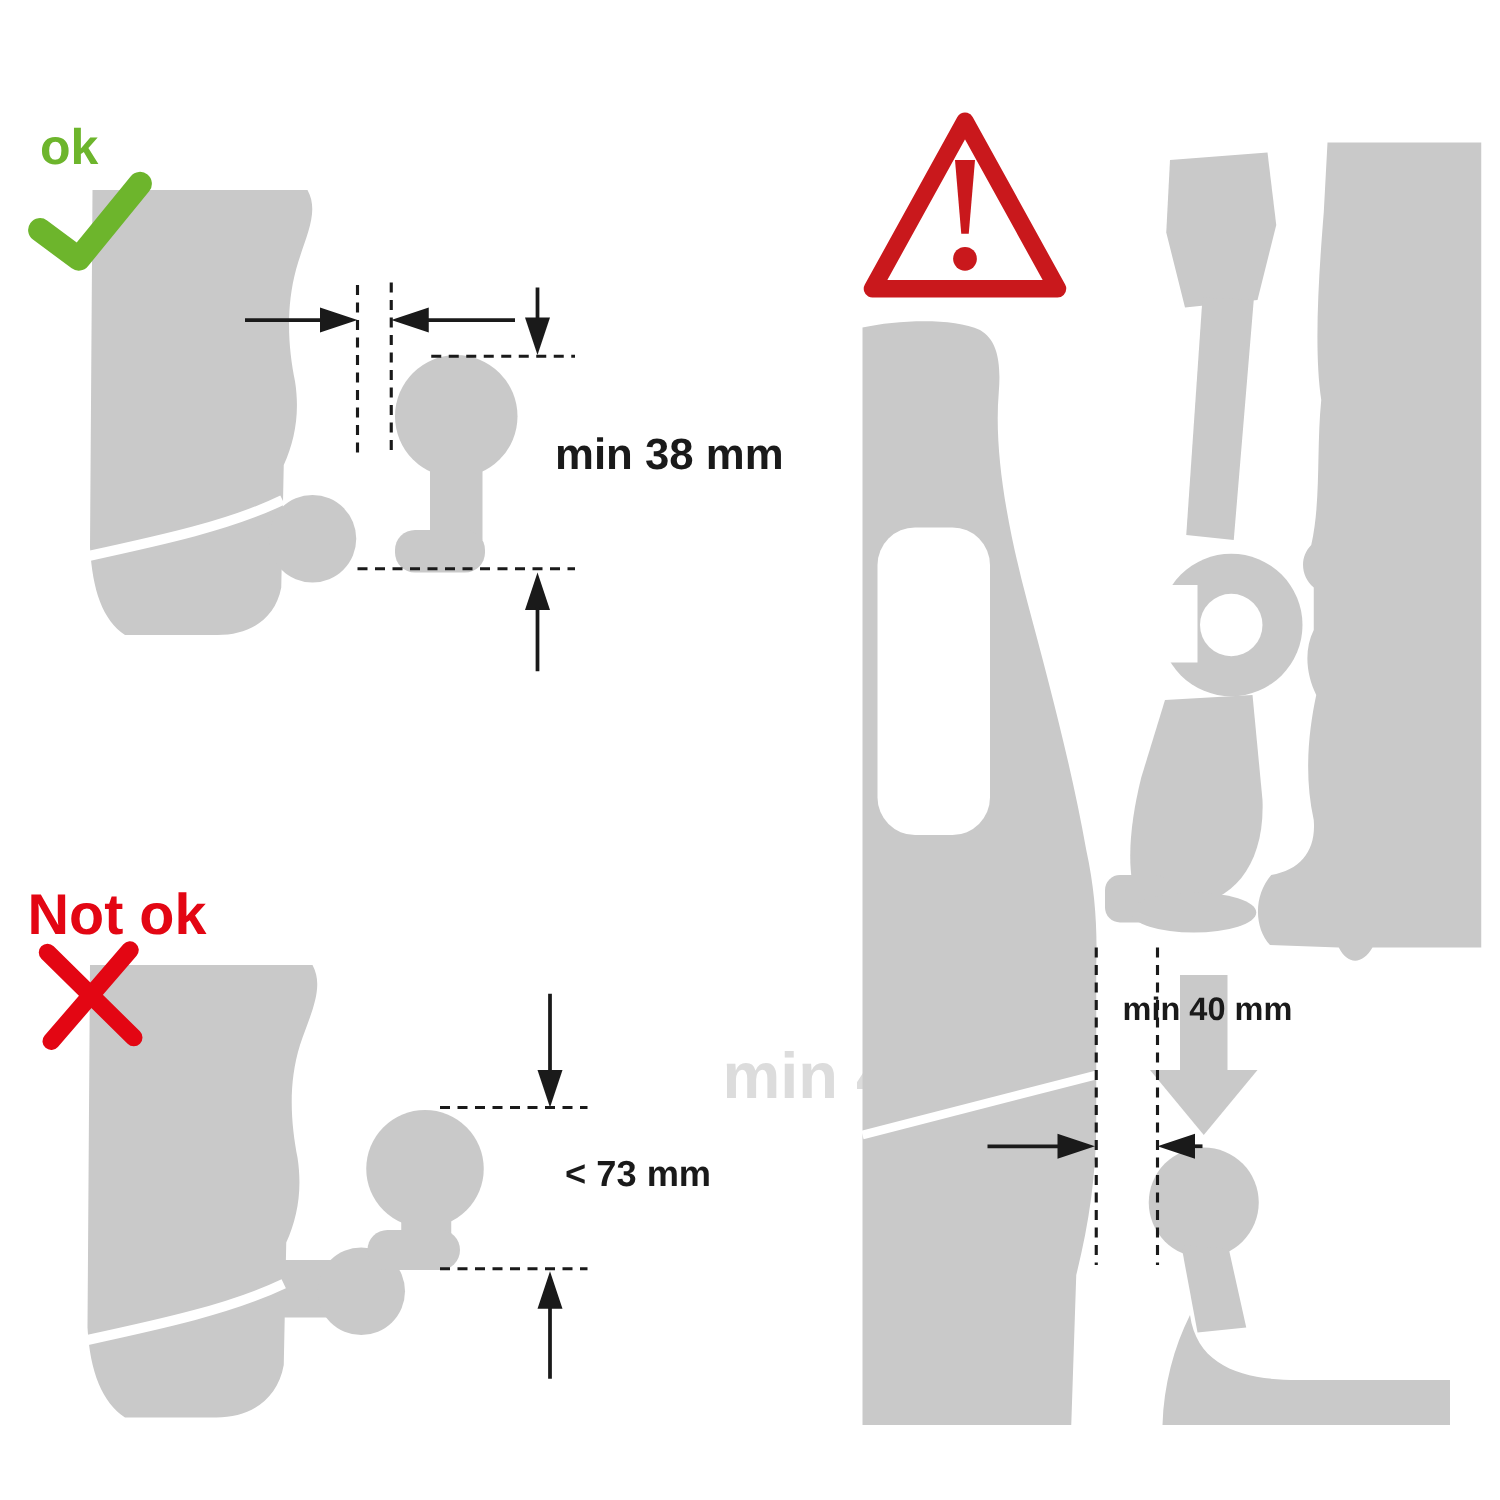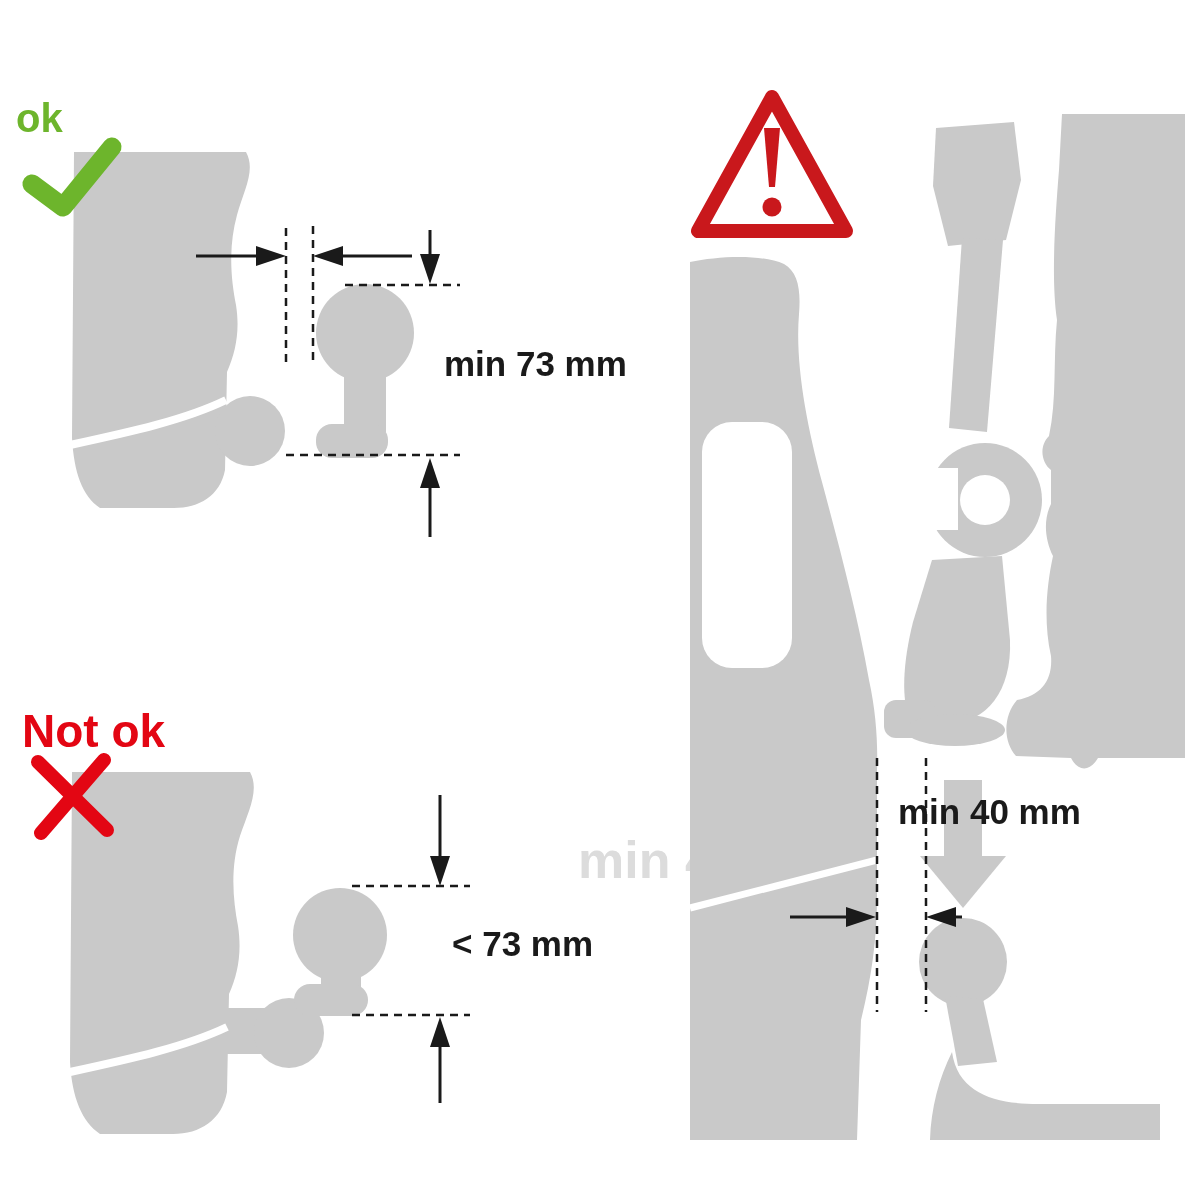--- a/index.html
+++ b/index.html
@@ -123,24 +123,24 @@
       <line class="xmark" x1="104" y1="760" x2="41" y2="833"></line>
     </g>
 
     <g>
       <path class="warn-tri" d="M772,97 L698,231 L846,231 Z"></path>
       <polygon class="warn-fill" points="764,128 780,128 775,187 769,187"></polygon>
       <circle class="warn-fill" cx="772" cy="207" r="9.5"></circle>
     </g>
   </svg>
 
-  <div class="lbl green" style="left:16px;top:98px;font-size:40px;">ok</div>
+  <div class="lbl green" style="left:32px;top:98px;font-size:40px;">ok</div>
 
 
-  <div class="lbl" style="left:444px;top:346px;font-size:35px;">min 73 mm</div>
+  <div class="lbl" style="left:444px;top:346px;font-size:35px;">min 38 mm</div>
 
   <div class="lbl red" style="left:22px;top:708px;font-size:46px;">Not ok</div>
 
-  <div class="lbl" style="left:452px;top:926px;font-size:35px;">&lt; 73 mm</div>
+  <div class="lbl" style="left:452px;top:926px;font-size:29px;">&lt; 73 mm</div>
 
-  <div class="lbl" style="left:898px;top:794px;font-size:35px;">min 40 mm</div>
+  <div class="lbl" style="left:898px;top:794px;font-size:26px;">min 40 mm</div>
 
 </div>
 
 </body></html>

